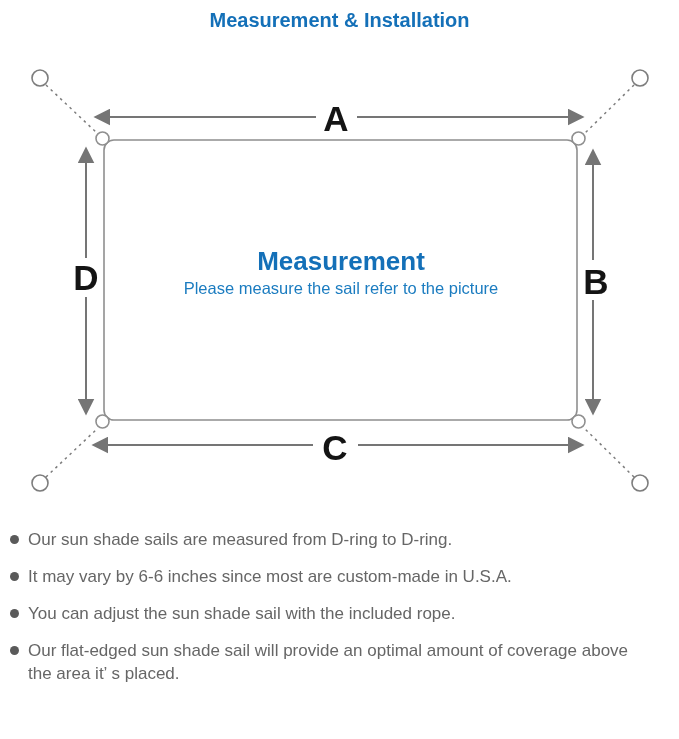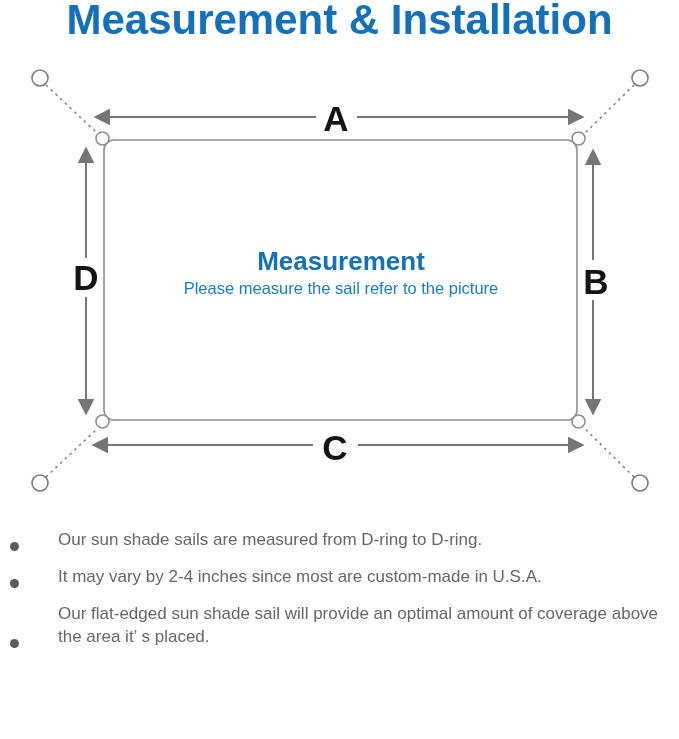--- a/index.html
+++ b/index.html
@@ -15,21 +15,21 @@
     background: #ffffff;
     overflow: hidden;
   }
   .page-title {
     position: absolute;
     top: 0;
     left: 0;
     width: 679px;
     line-height: 40px;
     text-align: center;
-    font-size: 42px;
+    font-size: 20px;
     font-weight: 700;
     color: #1470b8;
     letter-spacing: 0px;
   }
   .diagram-svg {
     position: absolute;
     top: 55px;
     left: 0;
   }
   .dim-label {
@@ -53,23 +53,22 @@
     position: absolute;
     top: 528px;
     left: 10px;
     width: 662px;
     list-style: none;
     margin: 0;
     padding: 0;
   }
   .instructions li {
     display: flex;
-    align-items: flex-end;
+    align-items: flex-start;
     margin-bottom: 14px;
-    gap: 30px;
   }
   .bullet-dot {
     flex: 0 0 auto;
     width: 9px;
     height: 9px;
     border-radius: 50%;
     background: #5a5a5a;
     margin: 7px 9px 0 0;
   }
   .bullet-text {
@@ -140,21 +139,25 @@
     </g>
   </svg>
 
   <ul class="instructions">
     <li>
       <span class="bullet-dot"></span>
       <span class="bullet-text">Our sun shade sails are measured from D-ring to D-ring.</span>
     </li>
     <li>
       <span class="bullet-dot"></span>
-      <span class="bullet-text">It may vary by 2-4 inches since most are custom-made in U.S.A.</span>
+      <span class="bullet-text">It may vary by 6-6 inches since most are custom-made in U.S.A.</span>
+    </li>
+    <li>
+      <span class="bullet-dot"></span>
+      <span class="bullet-text">You can adjust the sun shade sail with the included rope.</span>
     </li>
     <li>
       <span class="bullet-dot"></span>
       <span class="bullet-text">Our flat-edged sun shade sail will provide an optimal amount of coverage above
 the area it’ s placed.</span>
     </li>
   </ul>
 
 </div>
 

